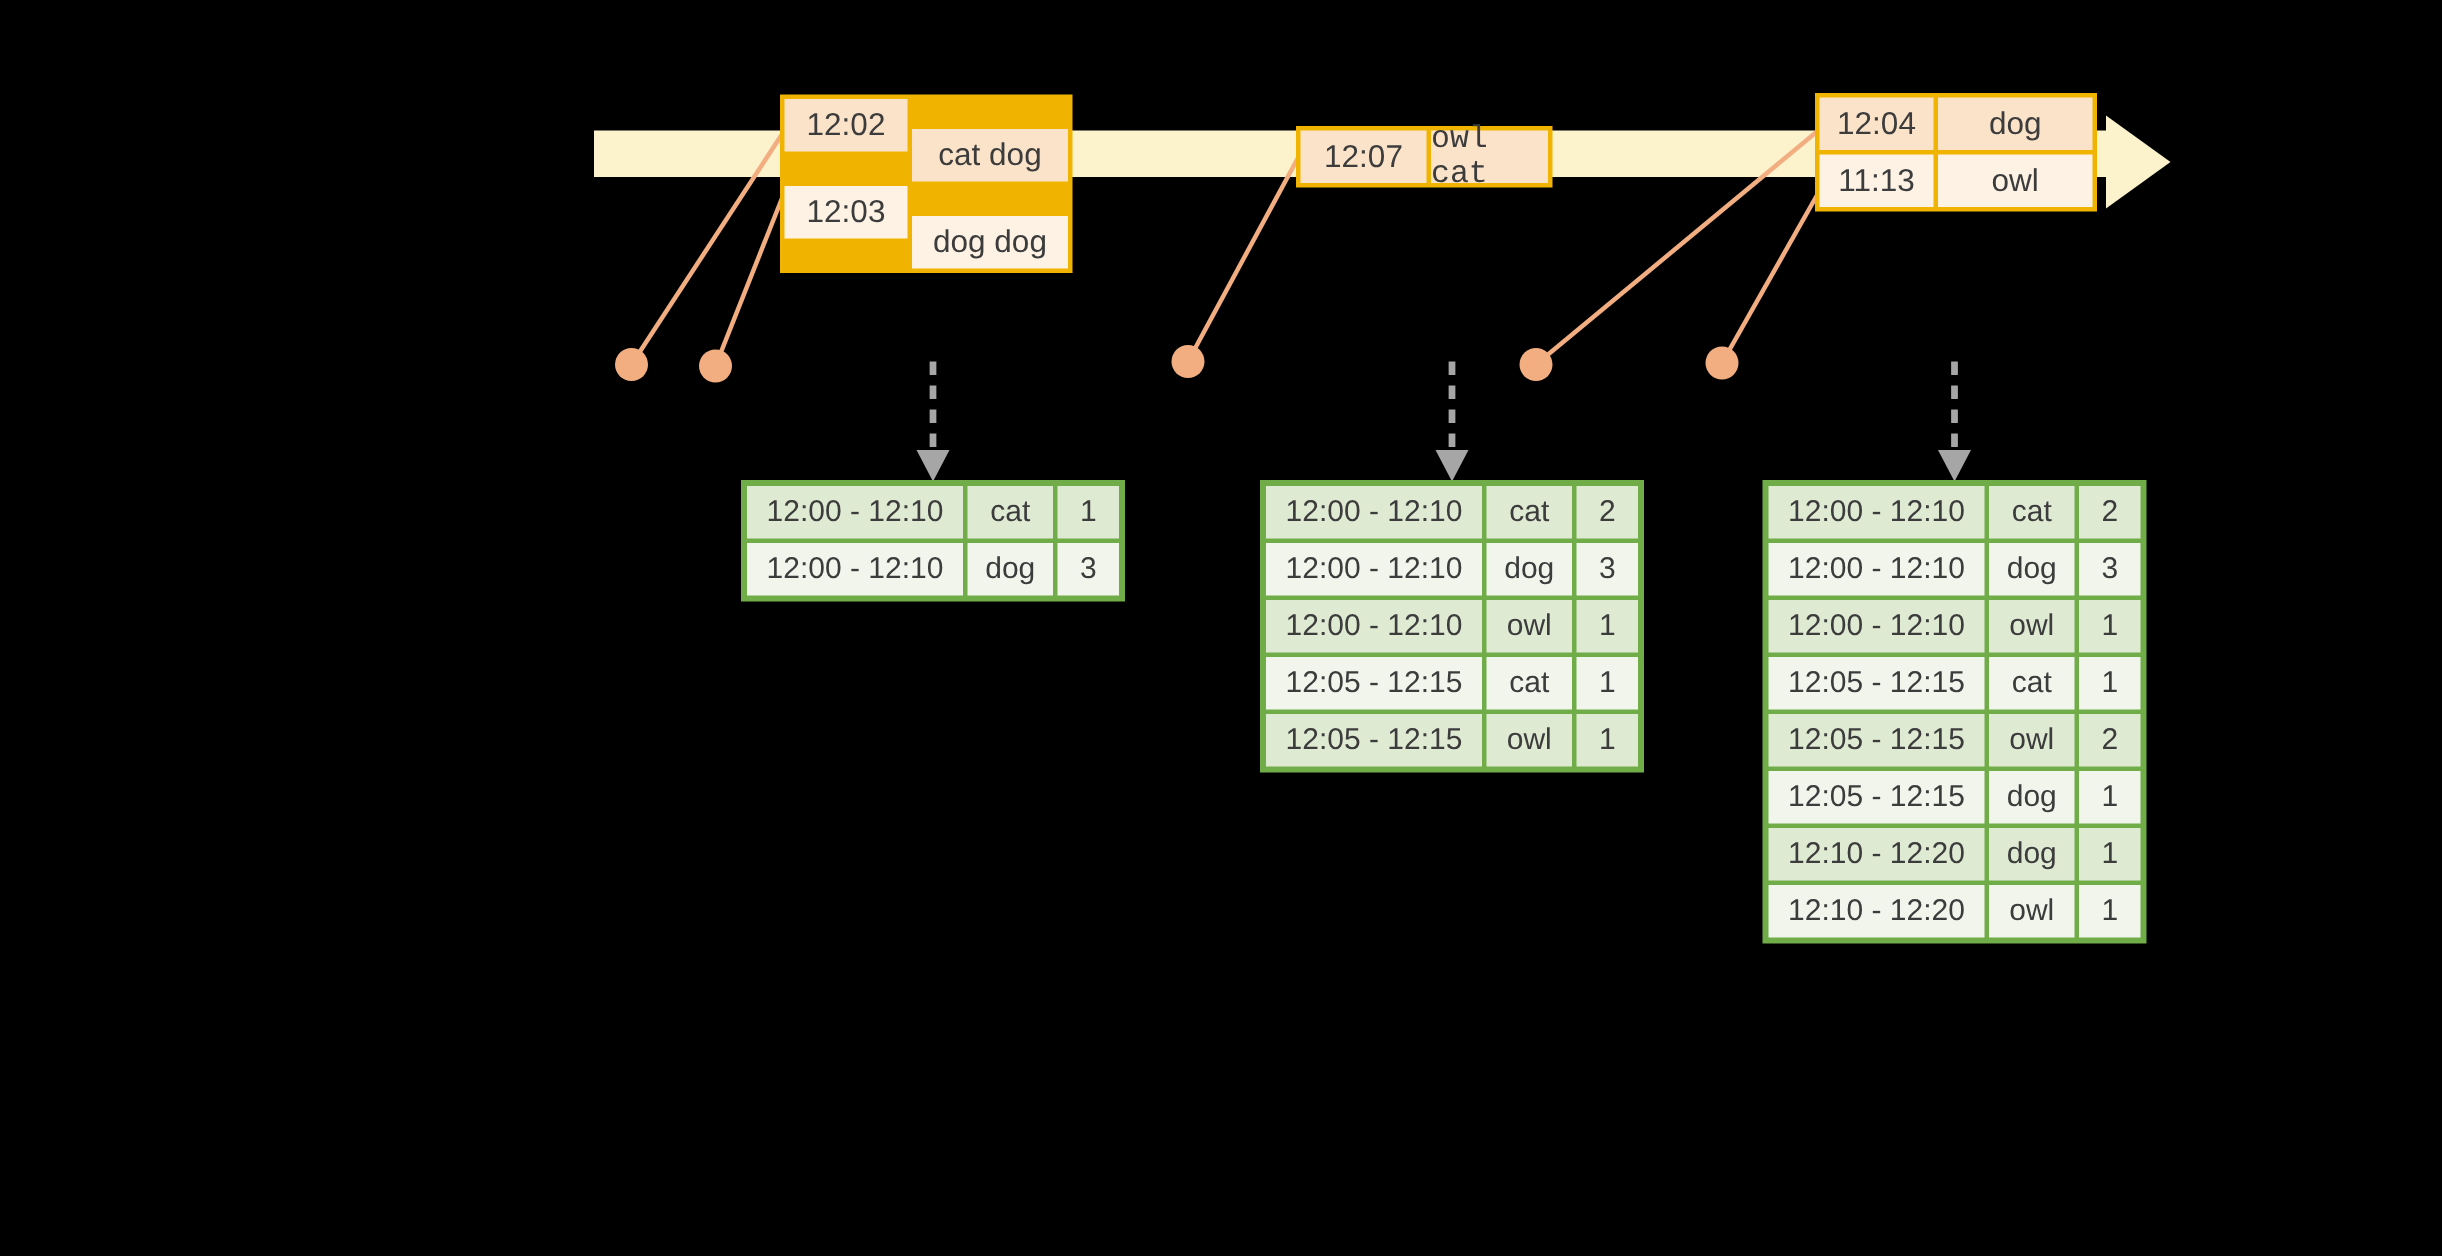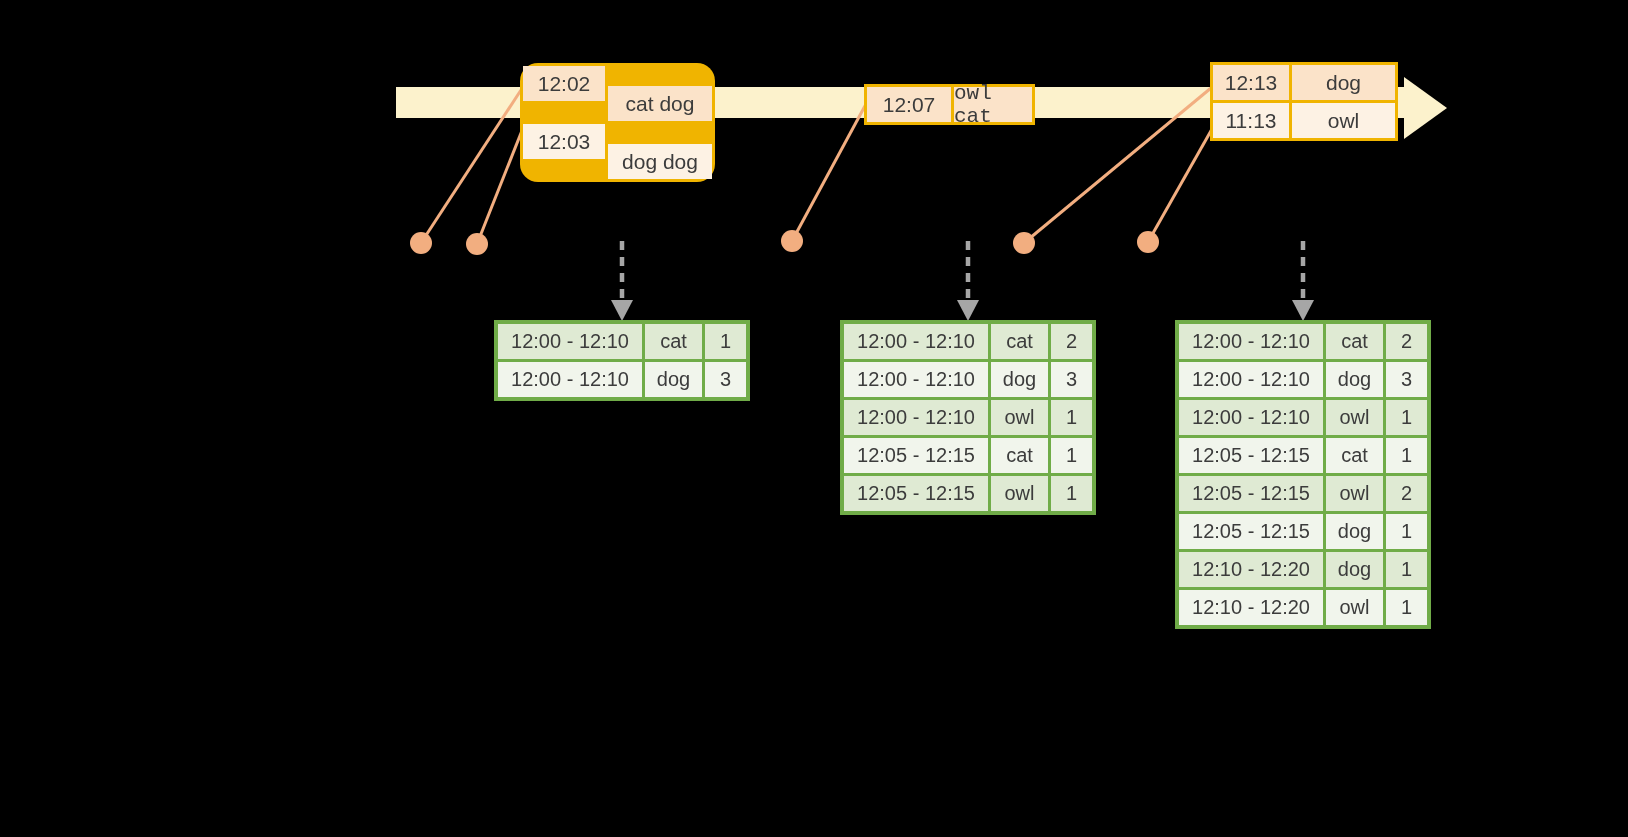--- a/index.html
+++ b/index.html
@@ -80,41 +80,41 @@
   <g>
     <line class="dash-line" x1="968" y1="241" x2="968" y2="301"></line>
     <polygon class="dash-head" points="957,300 979,300 968,321"></polygon>
   </g>
   <g>
     <line class="dash-line" x1="1303" y1="241" x2="1303" y2="301"></line>
     <polygon class="dash-head" points="1292,300 1314,300 1303,321"></polygon>
   </g>
 </svg>
 
-<div class="etable etA" style="left:520px;top:63px;border-radius:18px;">
+<div class="etable etA" style="left:520px;top:63px;">
   <div class="erow dark">
     <div class="ecell etime">12:02</div>
     <div class="ecell ewords">cat dog</div>
   </div>
   <div class="erow light">
     <div class="ecell etime">12:03</div>
     <div class="ecell ewords">dog dog</div>
   </div>
 </div>
 
 <div class="etable etB" style="left:864px;top:84px;">
   <div class="erow dark">
     <div class="ecell etime">12:07</div>
     <div class="ecell ewords">owl cat</div>
   </div>
 </div>
 
 <div class="etable etC" style="left:1210px;top:62px;">
   <div class="erow dark">
-    <div class="ecell etime">12:13</div>
+    <div class="ecell etime">12:04</div>
     <div class="ecell ewords">dog</div>
   </div>
   <div class="erow light">
     <div class="ecell etime">11:13</div>
     <div class="ecell ewords">owl</div>
   </div>
 </div>
 
 <div class="gtable" style="left:494px;top:320px;">
   <div class="grow dark">

